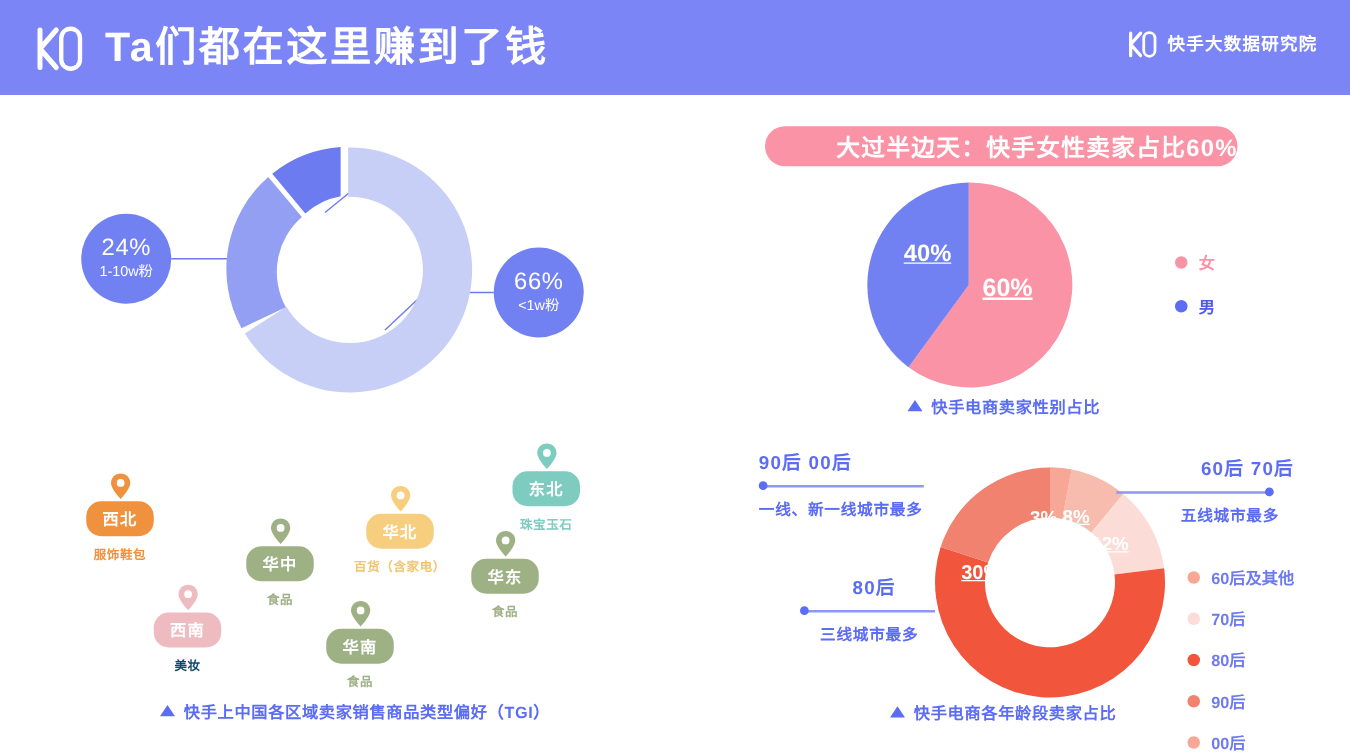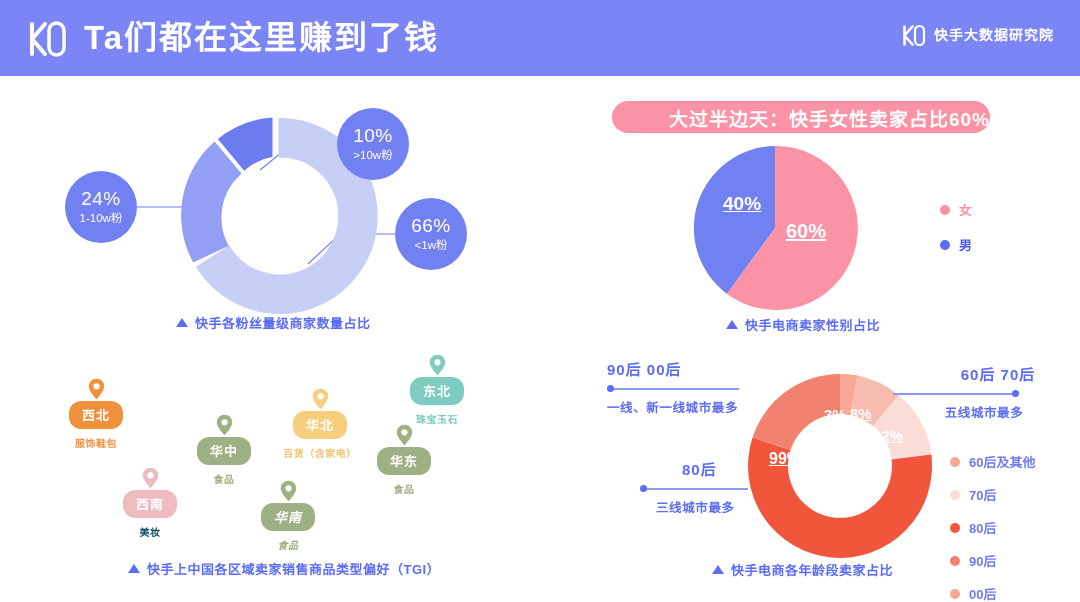--- a/index.html
+++ b/index.html
@@ -279,38 +279,30 @@
 
     <svg style="position:absolute;left:115px;top:20px;width:200px;height:200px;overflow:visible">
 
       <path d="M 103.5 2 A 98 98 0 1 1 20.9 150.8 L 54.2 129.3 A 58.5 58.5 0 1 0 103.5 41.5 Z" fill="#C8CFF7"></path>
 
       <path d="M 18.2 146.5 A 98 98 0 0 1 39.6 25.5 L 66.5 57.5 A 58.5 58.5 0 0 0 53.7 129.8 Z" fill="#929FF2"></path>
 
       <path d="M 42.8 22.9 A 98 98 0 0 1 97.5 1.5 L 97.5 41 A 58.5 58.5 0 0 0 69.2 54.8 Z" fill="#6C7BF0"></path>
     </svg>
 
-    <div class="bubble bubble-10">
-      <span class="pct">10%</span>
-      <span class="sub">&gt;10w粉</span>
-    </div>
     <div class="bubble bubble-24">
       <span class="pct">24%</span>
       <span class="sub">1-10w粉</span>
     </div>
     <div class="bubble bubble-66">
       <span class="pct">66%</span>
       <span class="sub">&lt;1w粉</span>
     </div>
   </div>
 
-  <div class="caption" style="left:176px; top:313px;">
-    <span class="tri"></span>
-    <span>快手各粉丝量级商家数量占比</span>
-  </div>
 
   <div class="banner">
     <span>大过半边天：快手女性卖家占比60%</span>
   </div>
 
   <div class="gender-wrap">
     <svg style="position:absolute;left:0;top:0;width:170px;height:170px">
 
       <path d="M 85 85 L 85 3 A 82 82 0 1 1 36.8 150.7 Z" fill="#FA93A5"></path>
 
@@ -385,21 +377,21 @@
 
     <div class="pin" id="pin-5" style="left: 110px; top: 117px;">
       <svg class="pin-marker" viewBox="0 0 17 22">
         <path d="M8.5 0.8 C4.1 0.8 0.8 4.1 0.8 8.4 C0.8 13.3 8.5 21.2 8.5 21.2 C8.5 21.2 16.2 13.3 16.2 8.4 C16.2 4.1 12.9 0.8 8.5 0.8 Z" fill="#EEBBC1"></path>
         <circle cx="8.5" cy="8.3" r="3.1" fill="#ffffff"></circle>
       </svg>
       <span class="pin-chip" style="background:#EEBBC1">西南</span>
       <span class="pin-cat" style="color:#0c4a6e">美妆</span>
     </div>
 
-    <div class="pin" id="pin-6" style="left: 248px; top: 130px; font-style: italic;">
+    <div class="pin" id="pin-6" style="left: 248px; top: 130px;">
       <svg class="pin-marker" viewBox="0 0 17 22">
         <path d="M8.5 0.8 C4.1 0.8 0.8 4.1 0.8 8.4 C0.8 13.3 8.5 21.2 8.5 21.2 C8.5 21.2 16.2 13.3 16.2 8.4 C16.2 4.1 12.9 0.8 8.5 0.8 Z" fill="#9EB185"></path>
         <circle cx="8.5" cy="8.3" r="3.1" fill="#ffffff"></circle>
       </svg>
       <span class="pin-chip" style="background:#9EB185">华南</span>
       <span class="pin-cat" style="color:#9EB185">食品</span>
     </div>
   </div>
 
   <div class="caption" style="left:128px; top:559px;">
@@ -420,21 +412,21 @@
 
         <path d="M 91.3 -11.5 A 92 92 0 1 1 -87.5 -28.4 L -49.5 -16.1 A 52 52 0 1 0 51.6 -6.5 Z" fill="#F1553C"></path>
 
         <path d="M -87.5 -28.4 A 92 92 0 0 1 0 -92 L 0 -52 A 52 52 0 0 0 -49.5 -16.1 Z" fill="#F1826F"></path>
       </g>
     </svg>
     <div class="donut-pct" style="left:84px; top:33px; font-size:15px;">3%</div>
     <div class="donut-pct" style="left:110px; top:32px; font-size:15px;">8%</div>
     <div class="donut-pct" style="left:133px; top:54px; font-size:15px;">12%</div>
     <div class="donut-pct" style="left:86px; top:127px; font-size:12px;">47%</div>
-    <div class="donut-pct" style="left:29px; top:77px; font-size:16px;">99%</div>
+    <div class="donut-pct" style="left:29px; top:77px; font-size:16px;">30%</div>
   </div>
 
   <div class="age-ann" style="left:607px; top:358px;">
     <div class="ann-title">90后 00后</div>
     <div class="ann-line">
       <span class="bar" style="left:4px; width:128px;"></span>
       <span class="dot" style="left:0px;"></span>
     </div>
     <div class="ann-sub">一线、新一线城市最多</div>
   </div>

